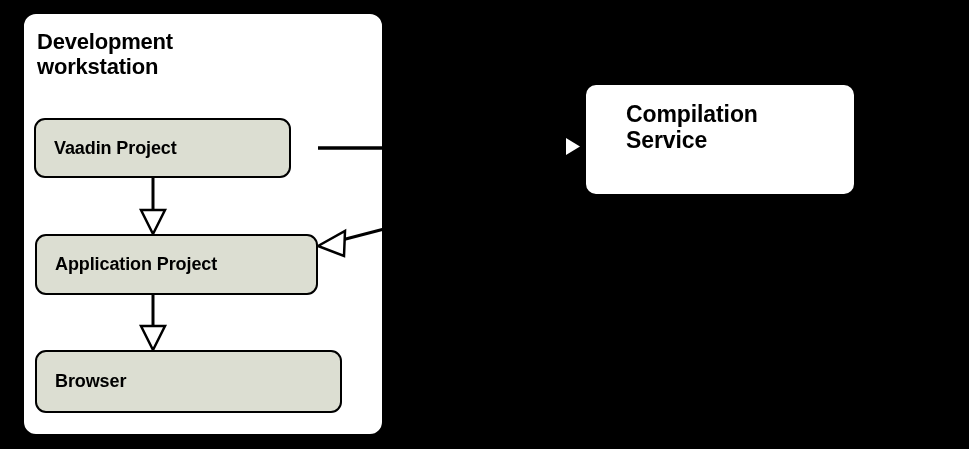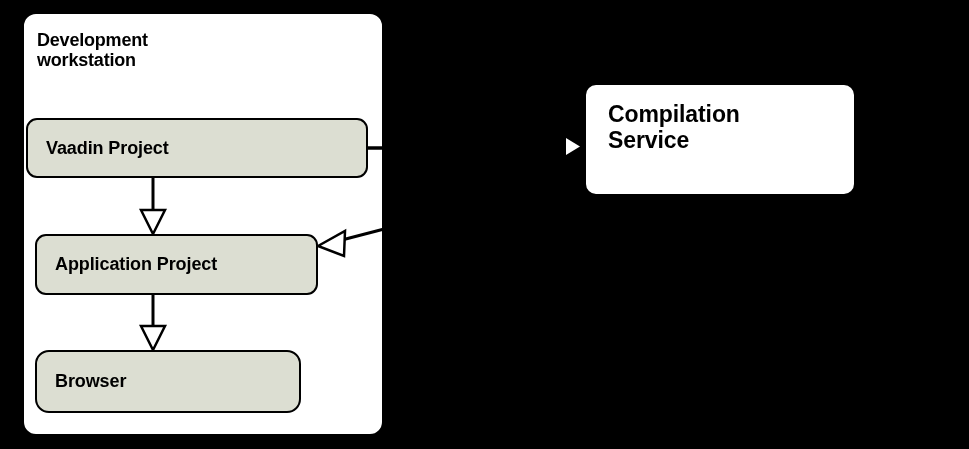--- a/index.html
+++ b/index.html
@@ -21,21 +21,21 @@
     position: absolute;
     background: #ffffff;
     border: 2px solid #000000;
     border-radius: 14px;
     box-sizing: border-box;
   }
   .panel-title {
     position: absolute;
     color: #000000;
     font-weight: bold;
-    font-size: 18px;
+    font-size: 22px;
     line-height: 1.12;
     letter-spacing: -0.2px;
     white-space: pre-line;
   }
 
   
   .node {
     position: absolute;
     box-sizing: border-box;
     border: 2.5px solid #000000;
@@ -49,21 +49,21 @@
     color: #000000;
     font-weight: bold;
     font-size: 18px;
     line-height: 1.14;
     padding-left: 18px;
     white-space: pre-line;
     letter-spacing: -0.1px;
   }
   .node.plain .node-label {
     font-size: 23px;
-    padding-left: 22px;
+    padding-left: 40px;
     align-self: flex-start;
     margin-top: 16px;
   }
 
   
   .connectors {
     position: absolute;
     left: 0; top: 0;
     width: 969px;
     height: 449px;
@@ -96,29 +96,29 @@
       <line x1="318" y1="148" x2="388" y2="148" stroke="#000000" stroke-width="3.5"></line>
       <polygon points="580,146.5 566,138 566,155" fill="#ffffff" stroke="none"></polygon>
     </g>
 
     <g>
       <line x1="388" y1="228" x2="338" y2="241" stroke="#000000" stroke-width="3"></line>
       <polygon points="318,246 345,231 344,256" fill="#ffffff" stroke="#000000" stroke-width="2.5"></polygon>
     </g>
   </svg>
 
-  <div class="node filled" style="left:26px; top:118px; width:342px; height:60px;">
+  <div class="node filled" style="left:34px; top:118px; width:257px; height:60px;">
     <span class="node-label">Vaadin Project</span>
   </div>
 
   <div class="node filled" style="left:35px; top:234px; width:283px; height:61px;">
     <span class="node-label">Application Project</span>
   </div>
 
-  <div class="node filled" style="left:35px; top:350px; width:266px; height:63px;border-radius:14px;">
+  <div class="node filled" style="left:35px; top:350px; width:307px; height:63px;">
     <span class="node-label">Browser</span>
   </div>
 
   <div class="node plain" style="left:583px; top:82px; width:274px; height:115px;">
     <span class="node-label">Compilation
 Service</span>
   </div>
 
 </div>
 

